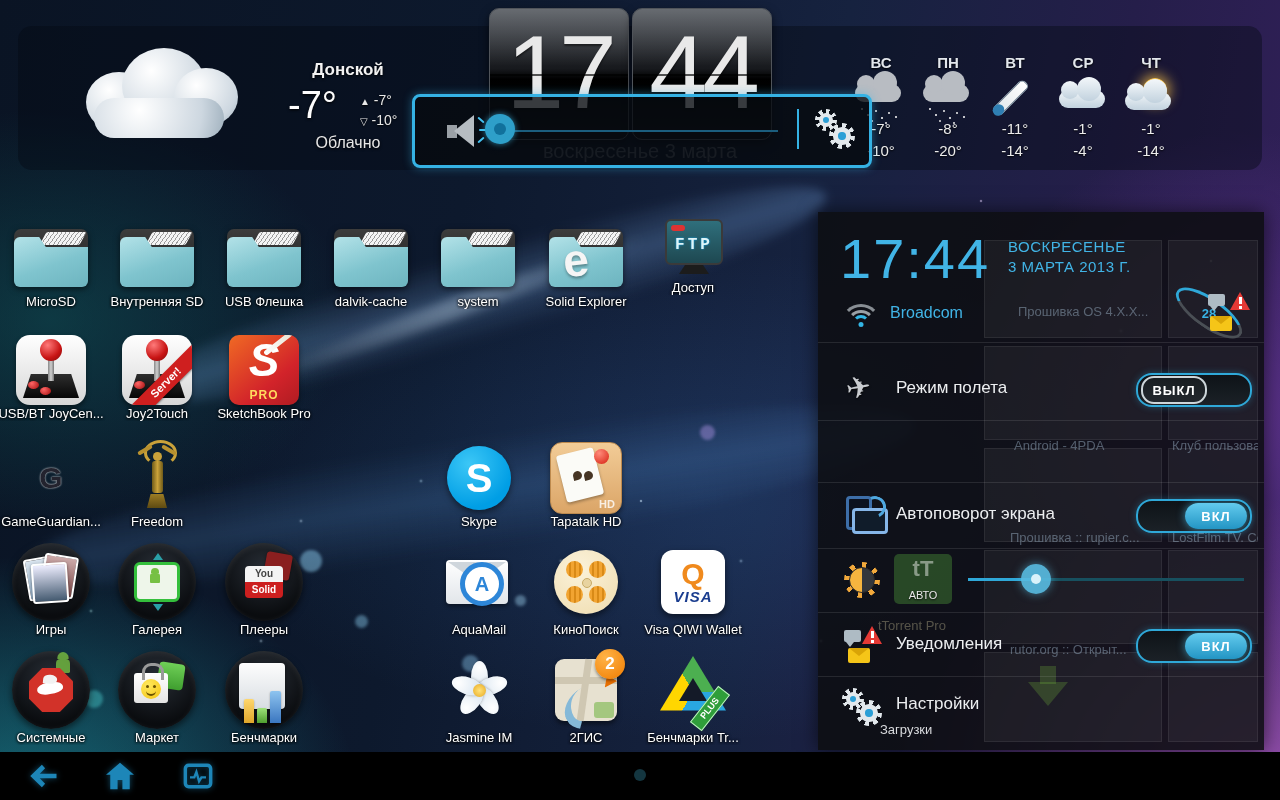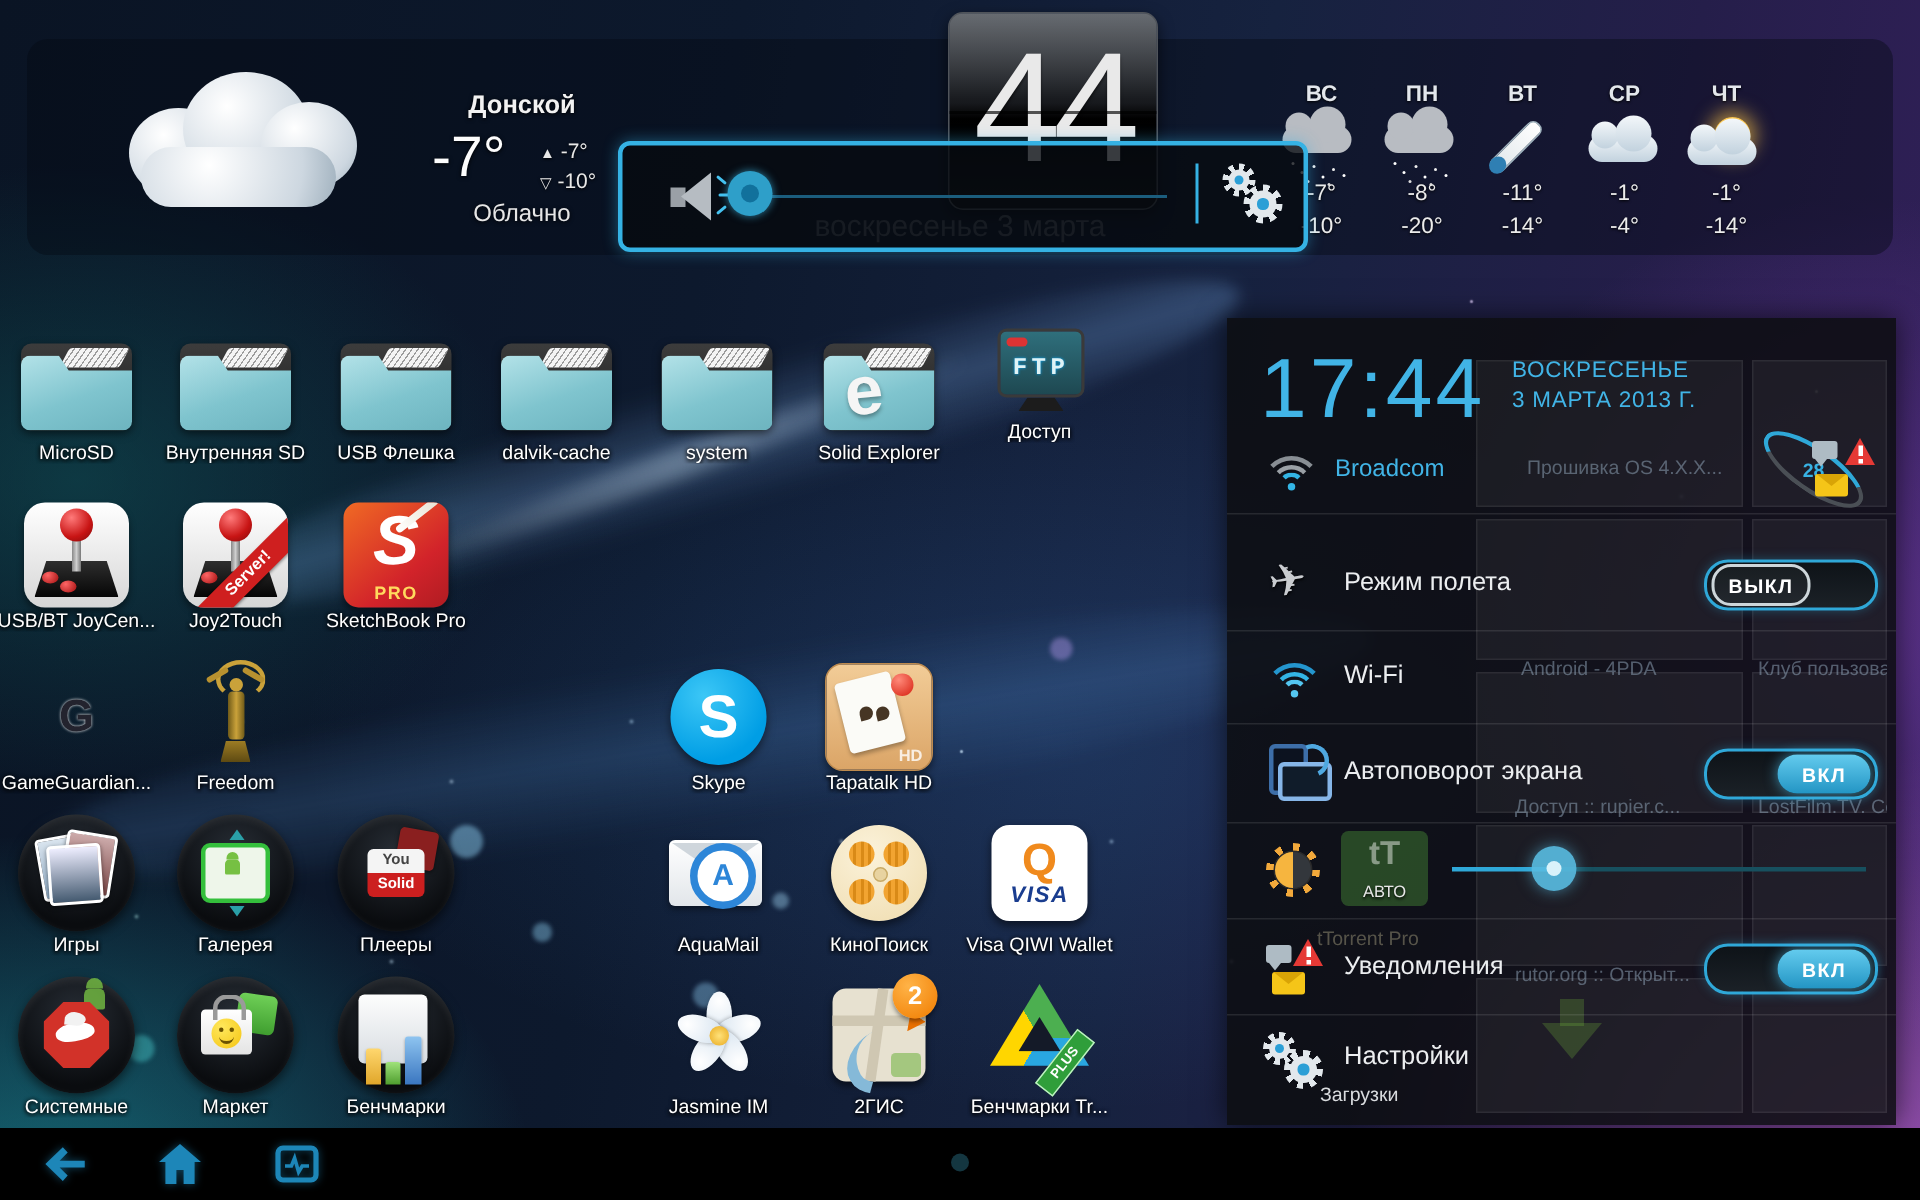--- a/index.html
+++ b/index.html
@@ -323,20 +323,23 @@
   <div class="abs w-hilo" style="left:360px;top:92px;">
     <span style="font-size:10px;">▲</span>
     <span>-7°</span>
   </div>
   <div class="abs w-hilo" style="left:360px;top:112px;">
     <span style="font-size:10px;">▽</span>
     <span>-10°</span>
   </div>
   <div class="abs w-cond" style="left:268px;top:134px;width:160px;text-align:center;">Облачно</div>
 
+  <div class="flip" style="left:489px;top:8px;z-index:30;">
+    <div class="digits">17</div>
+  </div>
   <div class="flip" style="left:632px;top:8px;z-index:30;">
     <div class="digits">44</div>
   </div>
   <div class="clockdate">воскресенье 3 марта</div>
 
   <div class="abs" style="left:847px;top:48px;width:340px;height:110px;">
 
     <div class="abs fc-day" style="left:0px;top:6px;width:68px;">ВС</div>
     <div class="abs fc-day" style="left:67px;top:6px;width:68px;">ПН</div>
     <div class="abs fc-day" style="left:134px;top:6px;width:68px;">ВТ</div>
@@ -682,21 +685,21 @@
     <div class="thumb" style="left:350px;top:134px;width:88px;height:92px;"></div>
     <div class="thumb" style="left:166px;top:236px;width:176px;height:92px;"></div>
     <div class="thumb" style="left:350px;top:236px;width:88px;height:92px;"></div>
     <div class="thumb" style="left:166px;top:338px;width:176px;height:92px;"></div>
     <div class="thumb" style="left:350px;top:338px;width:88px;height:92px;"></div>
     <div class="thumb" style="left:166px;top:440px;width:176px;height:88px;"></div>
     <div class="thumb" style="left:350px;top:440px;width:88px;height:88px;"></div>
     <div class="cap" style="left:200px;top:92px;width:150px;">Прошивка OS 4.X.X...</div>
     <div class="cap" style="left:196px;top:226px;width:150px;">Android - 4PDA</div>
     <div class="cap" style="left:354px;top:226px;width:86px;">Клуб пользователе...</div>
-    <div class="cap" style="left:192px;top:318px;width:150px;">Доступ :: rupier.c...</div>
+    <div class="cap" style="left:192px;top:318px;width:150px;">Прошивка :: rupier.c...</div>
     <div class="cap" style="left:354px;top:318px;width:86px;">LostFilm.TV. Сериа...</div>
     <div class="cap" style="left:192px;top:430px;width:150px;">rutor.org :: Открыт...</div>
     <div class="cap" style="left:60px;top:406px;width:130px;color:rgba(172,166,132,.45);">tTorrent Pro</div>
     <div class="dlarrow" style="left:210px;top:470px;"></div>
 
     <div class="ptime">17:44</div>
     <div class="pdate" style="top:26px;">ВОСКРЕСЕНЬЕ</div>
     <div class="pdate" style="top:46px;">3 МАРТА 2013 Г.</div>
 
     <div class="abs" style="left:24px;top:86px;">
@@ -720,29 +723,20 @@
 
     <div class="abs" style="left:20px;top:146px;width:426px;height:62px;">
       <span class="plane" style="position:absolute;left:8px;top:12px;">✈</span>
       <span class="prow-label" style="position:absolute;left:58px;top:20px;">Режим полета</span>
       <div class="togg off" style="right:12px;top:15px;">
         <span class="knob">ВЫКЛ</span>
       </div>
     </div>
     <div class="pdivider" style="top:208px;"></div>
 
-    <div class="abs" style="left:20px;top:208px;width:426px;height:62px;">
-      <div class="wifi" style="position:absolute;left:6px;top:16px;">
-        <i style="bottom:-16px;width:34px;height:34px;border-top-color:#2496ce;"></i>
-        <i style="bottom:-10px;width:22px;height:22px;border-top-color:#33b5e5;"></i>
-        <i style="bottom:-4px;width:11px;height:11px;border-top-color:#54c6f0;"></i>
-        <i style="bottom:1px;width:5px;height:5px;border-radius:50%;background:#54c6f0;border:none;"></i>
-      </div>
-      <span class="prow-label" style="position:absolute;left:58px;top:20px;">Wi-Fi</span>
-    </div>
     <div class="pdivider" style="top:270px;"></div>
 
     <div class="abs" style="left:20px;top:270px;width:426px;height:64px;">
       <div class="rotic" style="position:absolute;left:6px;top:14px;">
         <span class="tab1"></span>
           <span class="tab2"></span>
           <span class="arr"></span>
       </div>
       <span class="prow-label" style="position:absolute;left:58px;top:22px;">Автоповорот экрана</span>
       <div class="togg on" style="right:12px;top:17px;">

